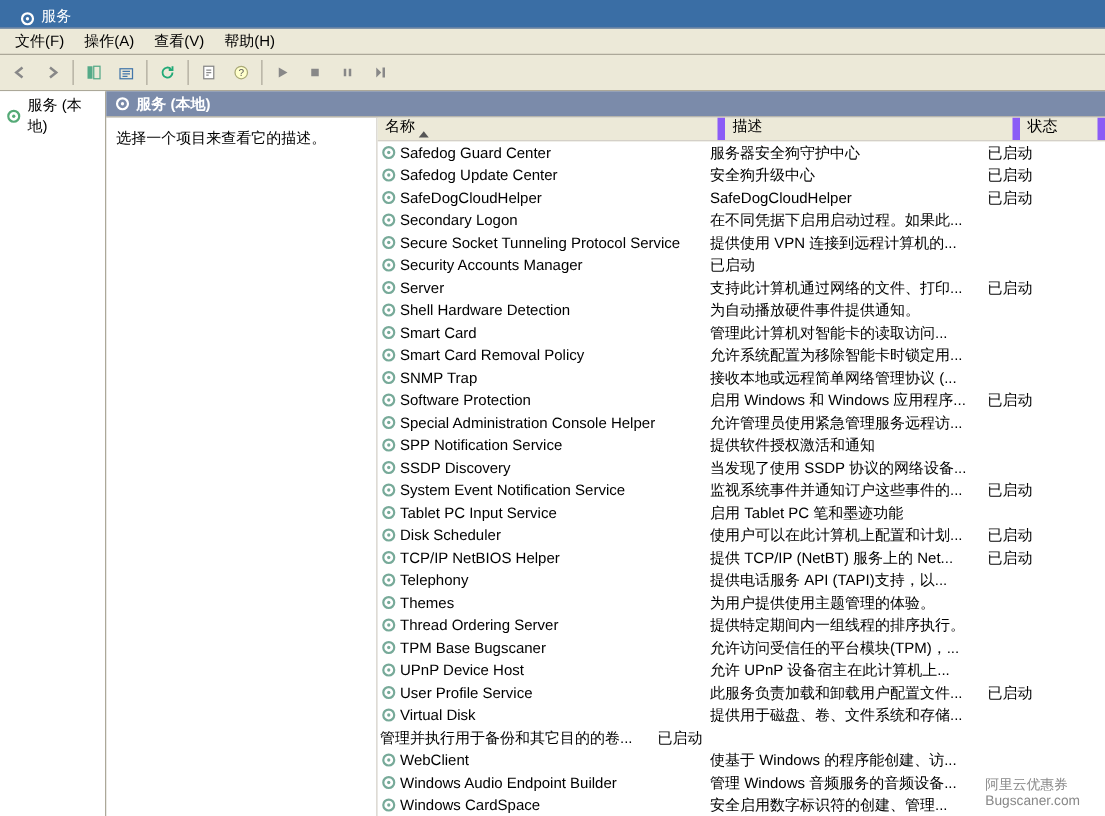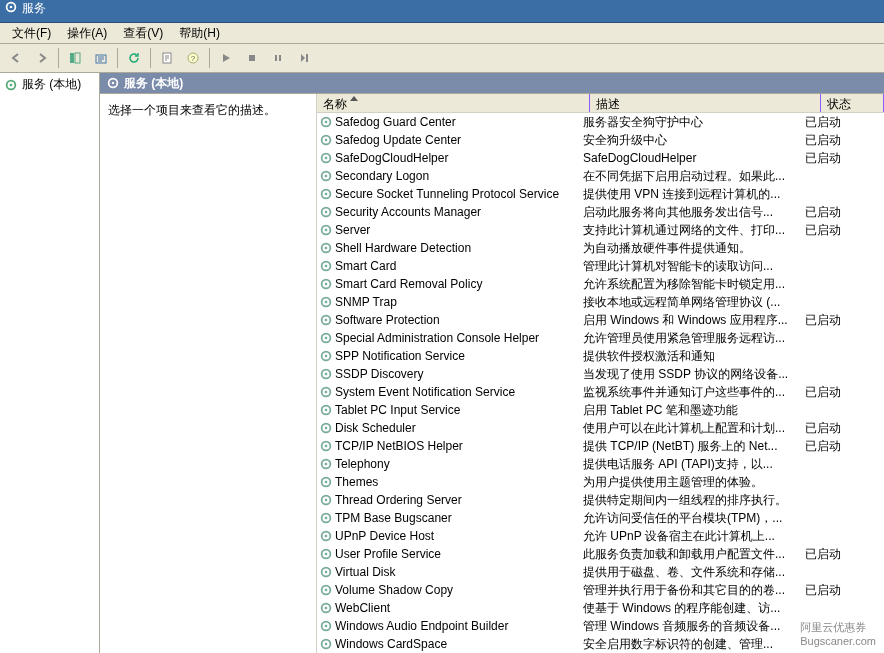--- a/index.html
+++ b/index.html
@@ -1,44 +1,44 @@
 <!DOCTYPE html>
 <html><head>
 <meta charset="utf-8">
 <style>
   html,body{margin:0;padding:0;width:884px;height:653px;font-family:"Microsoft YaHei","SimSun",Tahoma,sans-serif;font-size:12px;background:#fff;overflow:hidden;color:#000}
-  .titlebar{height:22px;background:linear-gradient(#3a6ea5,#3a6ea5);color:#fff;display:flex;align-items:flex-start;padding:0 4px;border-bottom:1px solid #2a4d7a}
+  .titlebar{height:22px;background:linear-gradient(#3a6ea5,#3a6ea5);color:#fff;display:flex;align-items:flex-end;padding:0 15px;border-bottom:1px solid #2a4d7a}
   .titlebar .gear{width:14px;height:14px;margin-right:4px;display:inline-block}
   .menubar{height:20px;background:#ece9d8;display:flex;border-bottom:1px solid #aca899;padding-left:4px}
   .menuitem{padding:2px 8px;cursor:default}
   .toolbar{height:28px;background:#ece9d8;display:flex;align-items:center;border-bottom:1px solid #aca899;padding:0 4px;gap:2px}
   .tbtn{width:22px;height:22px;display:flex;align-items:center;justify-content:center;border:1px solid transparent;border-radius:2px}
   .tsep{width:1px;height:20px;background:#aca899;margin:0 2px}
   .main{display:flex;height:calc(100% - 70px)}
   .leftpane{width:128px;background:#fff;border-right:1px solid #aca899;padding:2px}
   .treeitem{display:flex;align-items:center;gap:4px;padding:1px 2px}
   .midpane{flex:1;display:flex;flex-direction:column}
   .midheader{height:20px;background:#7b8baa;color:#fff;display:flex;align-items:center;padding:0 6px;gap:4px;font-weight:bold}
   .midbody{flex:1;display:flex;border-top:1px solid #aca899}
   .detailpane{width:200px;padding:8px;border-right:1px solid #d4d0c8}
   .listpane{flex:1;display:flex;flex-direction:column;overflow:hidden}
   .colheader{height:18px;display:flex;background:#ece9d8;border-bottom:1px solid #d4d0c8}
-  .colh{border-right:1px solid #8b5cf6;padding:2px 6px;display:flex;align-items:flex-start;gap:3px}
+  .colh{border-right:6px solid #8b5cf6;padding:2px 6px;display:flex;align-items:flex-end;gap:3px}
   .colh.c-name{width:260px}
   .colh.c-desc{width:218px}
   .colh.c-stat{width:50px}
   .rows{flex:1;overflow:auto}
   .row{height:18px;display:flex;align-items:center}
   .cell{overflow:hidden;white-space:nowrap;text-overflow:ellipsis;padding:0 2px}
   .cell.c-name{width:260px;display:flex;gap:2px}
   .cell.c-desc{width:218px}
   .cell.c-stat{width:50px}
   .svcico{width:14px;height:14px;flex-shrink:0}
   .sorttri{width:0;height:0;border-left:4px solid transparent;border-right:4px solid transparent;border-bottom:5px solid #555}
-  .watermark{position:absolute;right:8px;bottom:6px;font-size:11px;color:#888;pointer-events:none}
+  .watermark{position:absolute;right:20px;bottom:6px;font-size:11px;color:#888;pointer-events:none}
 </style>
 </head>
 <body>
 
 <div class="titlebar">
   <span class="gear">
     <svg viewBox="0 0 16 16">
         <circle cx="8" cy="8" r="5" fill="none" stroke="#fff" stroke-width="2"></circle>
         <circle cx="8" cy="8" r="1.5" fill="#fff"></circle>
       </svg>
@@ -215,21 +215,20 @@
               <div class="cell c-stat"></div>
             </div>
             <div class="row">
               <div class="cell c-name">
                 <span class="svcico"><svg viewBox="0 0 16 16">
                     <circle cx="8" cy="8" r="5" fill="none" stroke="#7a9" stroke-width="2"></circle>
                     <circle cx="8" cy="8" r="1.5" fill="#7a9"></circle>
                   </svg></span>
                 <span>Security Accounts Manager</span>
               </div>
-              <div class="cell c-desc">启动此服务将向其他服务发出信号...</div>
               <div class="cell c-stat">已启动</div>
             </div>
             <div class="row">
               <div class="cell c-name">
                 <span class="svcico"><svg viewBox="0 0 16 16">
                     <circle cx="8" cy="8" r="5" fill="none" stroke="#7a9" stroke-width="2"></circle>
                     <circle cx="8" cy="8" r="1.5" fill="#7a9"></circle>
                   </svg></span>
                 <span>Server</span>
               </div>
@@ -439,27 +438,20 @@
                 <span class="svcico"><svg viewBox="0 0 16 16">
                     <circle cx="8" cy="8" r="5" fill="none" stroke="#7a9" stroke-width="2"></circle>
                     <circle cx="8" cy="8" r="1.5" fill="#7a9"></circle>
                   </svg></span>
                 <span>Virtual Disk</span>
               </div>
               <div class="cell c-desc">提供用于磁盘、卷、文件系统和存储...</div>
               <div class="cell c-stat"></div>
             </div>
             <div class="row">
-              <div class="cell c-name">
-                <span class="svcico"><svg viewBox="0 0 16 16">
-                    <circle cx="8" cy="8" r="5" fill="none" stroke="#7a9" stroke-width="2"></circle>
-                    <circle cx="8" cy="8" r="1.5" fill="#7a9"></circle>
-                  </svg></span>
-                <span>Volume Shadow Copy</span>
-              </div>
               <div class="cell c-desc">管理并执行用于备份和其它目的的卷...</div>
               <div class="cell c-stat">已启动</div>
             </div>
             <div class="row">
               <div class="cell c-name">
                 <span class="svcico"><svg viewBox="0 0 16 16">
                     <circle cx="8" cy="8" r="5" fill="none" stroke="#7a9" stroke-width="2"></circle>
                     <circle cx="8" cy="8" r="1.5" fill="#7a9"></circle>
                   </svg></span>
                 <span>WebClient</span>

